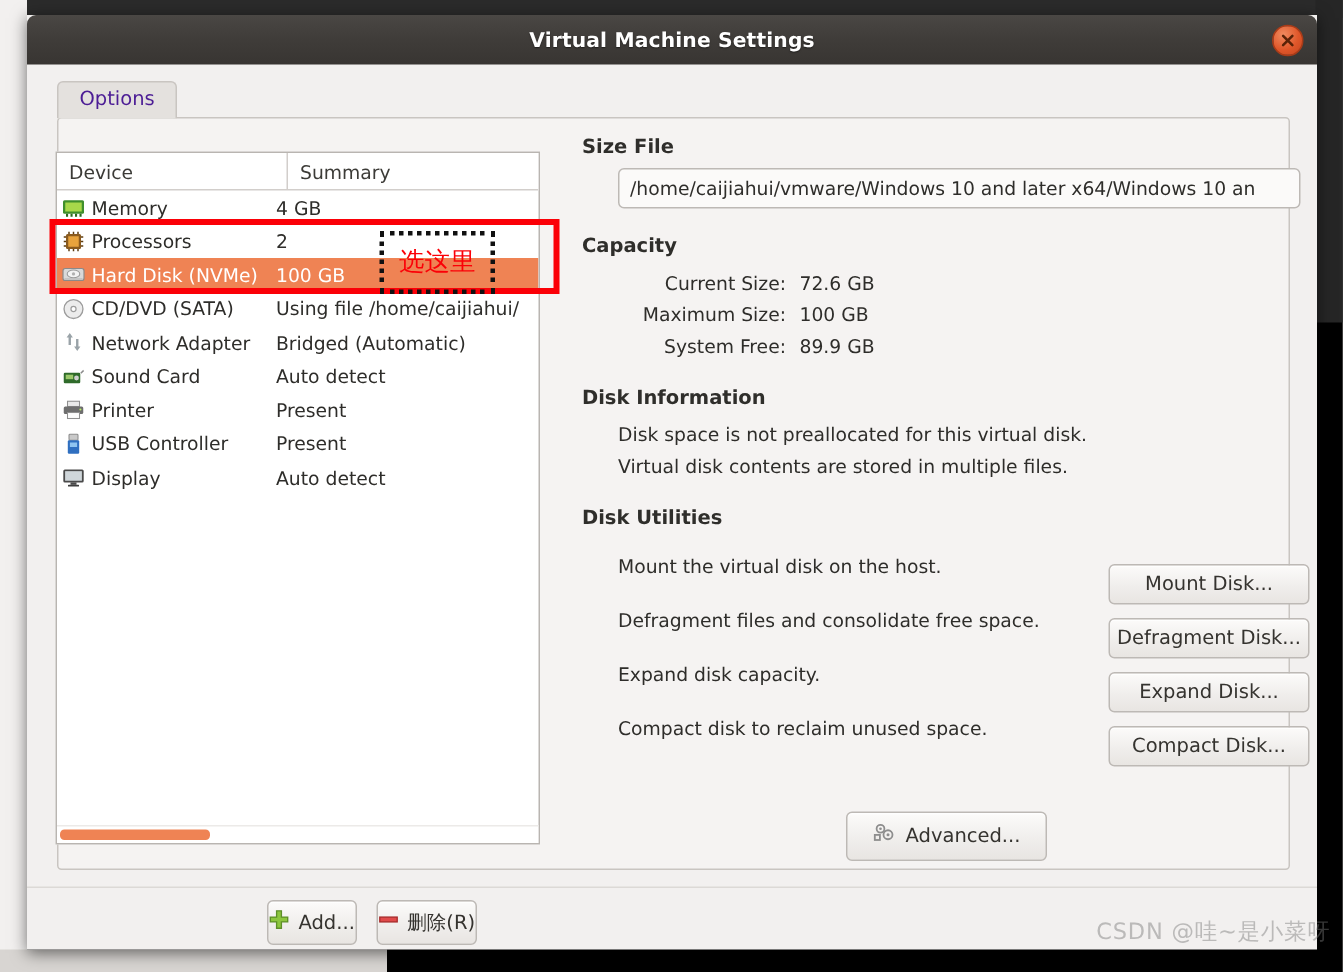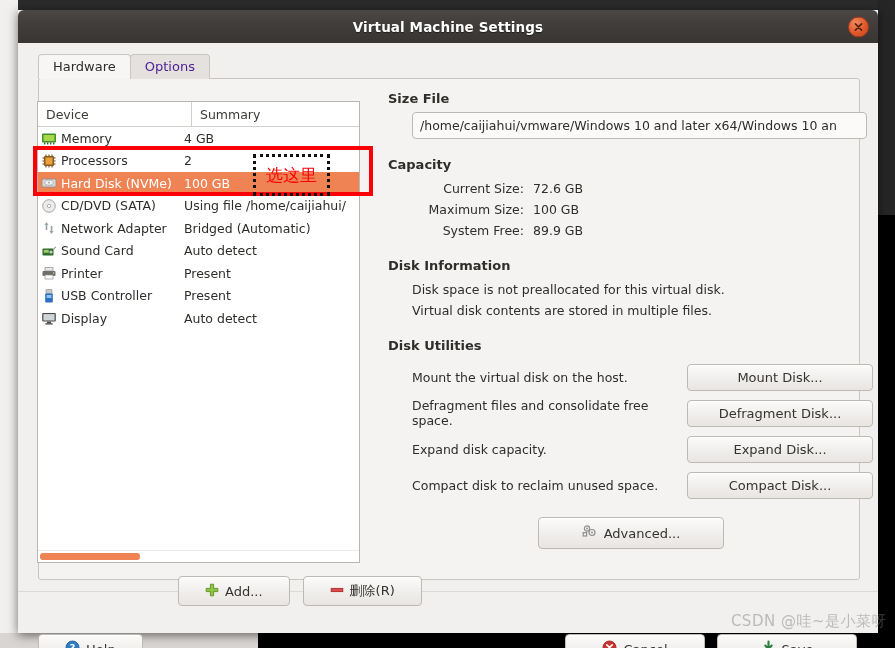--- a/index.html
+++ b/index.html
@@ -236,24 +236,25 @@
   .btn {
     display: inline-flex;
     align-items: center;
     justify-content: center;
     gap: 6px;
     font-size: 13px;
     color: #35332f;
     background: linear-gradient(to bottom, #fcfbfa 0%, #f0eeec 55%, #e8e5e2 100%);
     border: 1px solid #bdb9b5;
     border-radius: 4px;
-    padding: 5px 26px;
+    padding: 5px 0;
     cursor: pointer;
     box-shadow: 0 1px 0 rgba(255,255,255,0.7) inset;
     white-space: nowrap;
+    margin-top: 24px;
   }
 
   
   #right-pane {
     position: absolute;
     left: 370px;
     top: 48px;
     width: 485px;
     z-index: 2;
   }
@@ -417,21 +418,20 @@
     <div id="close-btn">
       <svg width="9" height="9" viewBox="0 0 9 9" aria-hidden="true">
         <path d="M1.4 1.4 L7.6 7.6 M7.6 1.4 L1.4 7.6" stroke="#5a2207" stroke-width="1.7" stroke-linecap="round"></path>
       </svg>
     </div>
   </div>
 
   <div id="content">
 
     <div id="tabs">
-      <div class="tab active">Hardware</div>
       <div class="tab">Options</div>
     </div>
 
     <div id="panel-frame"></div>
 
     <div id="device-list-wrap">
       <div id="list-header">
         <div class="col device">Device</div>
         <div class="col summary">Summary</div>
       </div>

